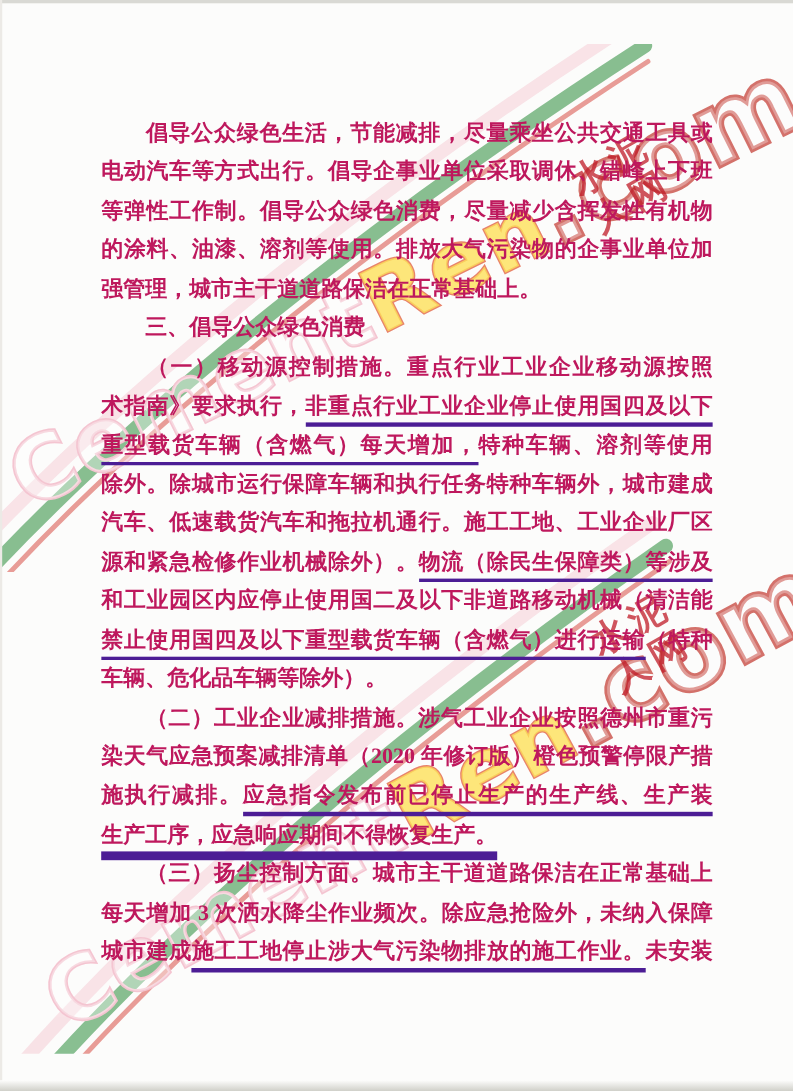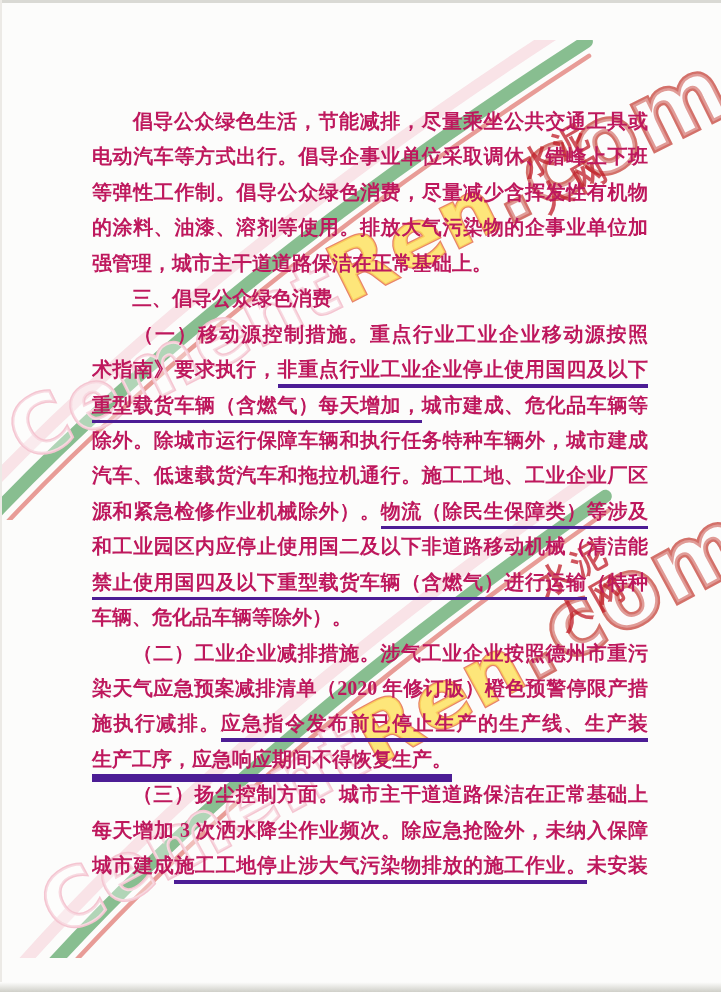--- a/index.html
+++ b/index.html
@@ -77,21 +77,21 @@
 
   <div class="doc">
       <div class="line fill"><span class="ind"></span><span>倡导公众绿色生活，节能减排，尽量乘坐公共交通工具或</span></div>
       <div class="line fill"><span>电动汽车等方式出行。倡导企事业单位采取调休、错峰上下班</span></div>
       <div class="line fill"><span>等弹性工作制。倡导公众绿色消费，尽量减少含挥发性有机物</span></div>
       <div class="line fill"><span>的涂料、油漆、溶剂等使用。排放大气污染物的企事业单位加</span></div>
       <div class="line"><span>强管理，城市主干道道路保洁在正常基础上。</span></div>
       <div class="line"><span class="ind"></span><span>三、倡导公众绿色消费</span></div>
       <div class="line fill"><span class="ind"></span><span>（一）移动源控制措施。重点行业工业企业移动源按照《技</span></div>
       <div class="line fill"><span>术指南》要求执行，</span><span class="redline">非重点行业工业企业停止使用国四及以下</span></div>
-      <div class="line fill"><span class="redline">重型载货车辆（含燃气）每天增加，</span><span>城市建成、危化品车辆等</span></div>
+      <div class="line fill"><span class="redline">重型载货车辆（含燃气）每天增加，</span><span>特种车辆、溶剂等使用</span></div>
       <div class="line fill"><span>除外。除城市运行保障车辆和执行任务特种车辆外，城市建成</span></div>
       <div class="line fill"><span>汽车、低速载货汽车和拖拉机通行。施工工地、工业企业厂区</span></div>
       <div class="line fill"><span>源和紧急检修作业机械除外）。</span><span class="redline">物流（除民生保障类）等涉及</span></div>
       <div class="line fill"><span>和工业园区内应停止使用国二及以下非道路移动机械（清洁能</span></div>
       <div class="line fill"><span class="redline">禁止使用国四及以下重型载货车辆（含燃气）进行运输</span><span>（特种</span></div>
       <div class="line"><span>车辆、危化品车辆等除外）。</span></div>
       <div class="line fill"><span class="ind"></span><span>（二）工业企业减排措施。涉气工业企业按照德州市重污</span></div>
       <div class="line fill"><span>染天气应急预案减排清单（2020 年修订版）橙色预警停限产措</span></div>
       <div class="line fill"><span>施执行减排。</span><span class="redline">应急指令发布前已停止生产的生产线、生产装置、</span></div>
       <div class="line"><span class="redline">生产工序，应急响应期间不得恢复生产。</span></div>

